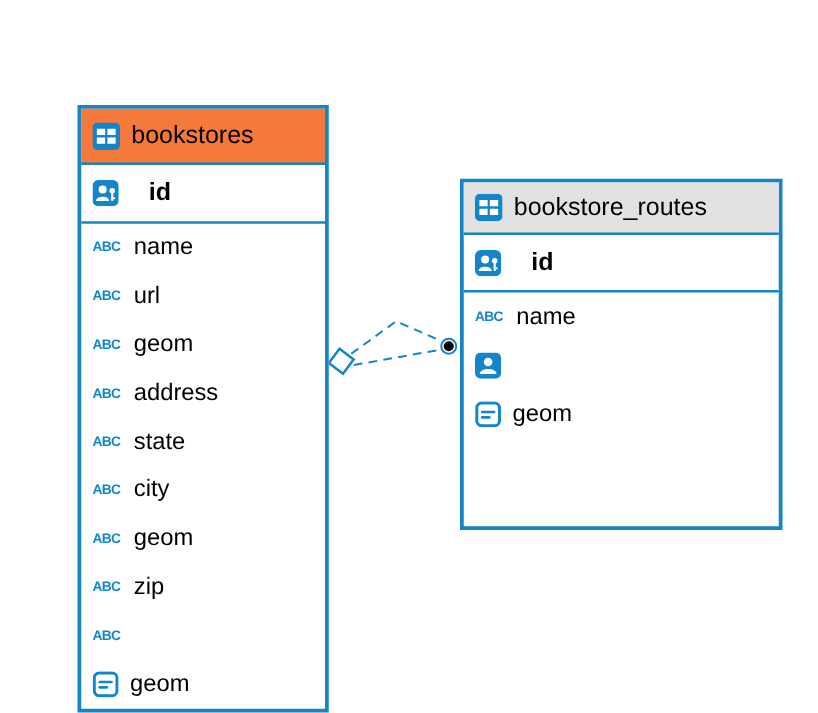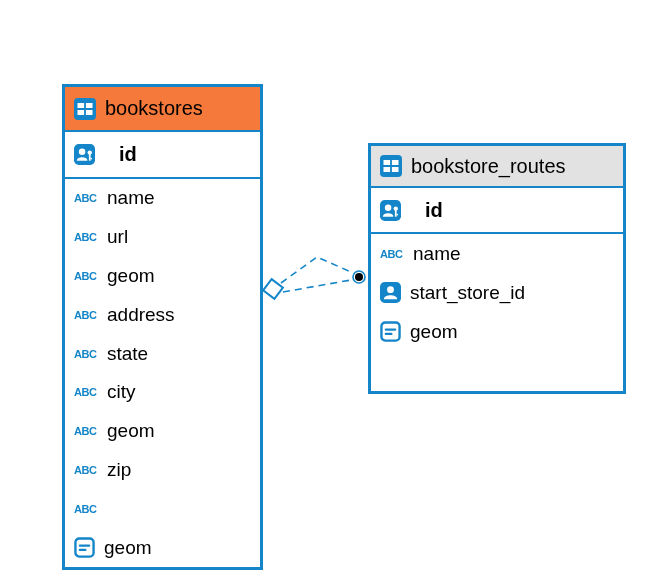--- a/index.html
+++ b/index.html
@@ -15,21 +15,21 @@
   .pk-row{display:flex;align-items:center;gap:24px;padding:0 9px;
           border-bottom:2px solid var(--accent-blue,#1385c8);
           font-weight:bold;font-size:20px;flex:0 0 auto;}
   .field-row{display:flex;align-items:center;gap:9px;padding:0 9px;font-size:19px;}
 
   .t-bookstores{left:62px;top:61px;width:201px;height:486px;margin-top:23px;}
   .t-bookstores .tbl-header{height:43px;background:var(--header-orange,#f4793b);}
   .t-bookstores .pk-row{height:45px;}
   .t-bookstores .field-row{height:38.8px;}
 
-  .t-routes{left:368px;top:143px;width:258px;height:251px;}
+  .t-routes{left:368px;top:143px;width:258px;height:281px;}
   .t-routes .tbl-header{height:40px;background:var(--header-gray,#e2e2e2);}
   .t-routes .pk-row{height:44px;}
   .t-routes .field-row{height:39.2px;}
 
   .icon{display:inline-flex;align-items:center;justify-content:center;flex:0 0 auto;}
   .icon svg{display:block;}
   .abc{color:var(--accent-blue,#1385c8);font-weight:800;font-size:11px;
        letter-spacing:-0.5px;width:24px;justify-content:flex-start;}
   .label,.title{white-space:nowrap;}
 
@@ -156,21 +156,20 @@
       <span class="label">name</span>
     </div>
     <div class="field-row">
       <span class="icon">
         <svg width="21" height="21" viewBox="0 0 22 22">
             <rect width="22" height="22" rx="5" fill="#1385c8"></rect>
             <circle cx="11" cy="8" r="3.6" fill="#fff"></circle>
             <path d="M4 18 C4 12.5 18 12.5 18 18 Z" fill="#fff"></path>
           </svg>
       </span>
-      <span class="label">start_store_id</span>
     </div>
     <div class="field-row">
       <span class="icon">
         <svg width="21" height="21" viewBox="0 0 22 22">
             <rect x="1.5" y="1.5" width="19" height="19" rx="4" fill="#fff" stroke="#1385c8" stroke-width="2.5"></rect>
             <line x1="6" y1="9" x2="16" y2="9" stroke="#1385c8" stroke-width="2.2" stroke-linecap="round"></line>
             <line x1="6" y1="13.5" x2="12" y2="13.5" stroke="#1385c8" stroke-width="2.2" stroke-linecap="round"></line>
           </svg>
       </span>
       <span class="label">geom</span>

